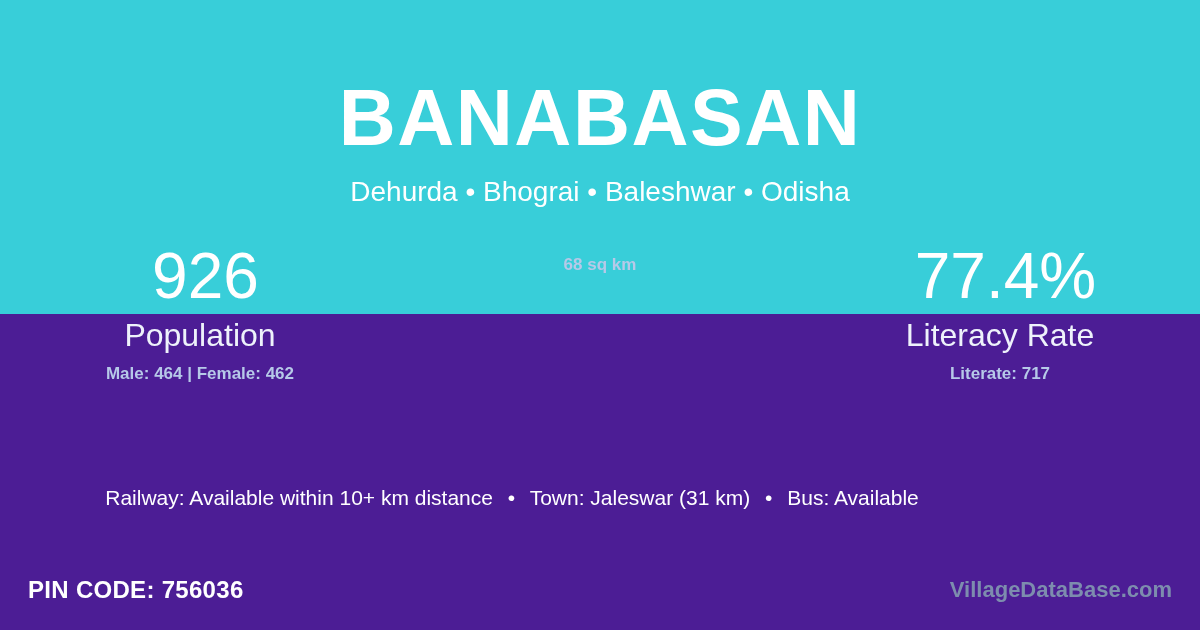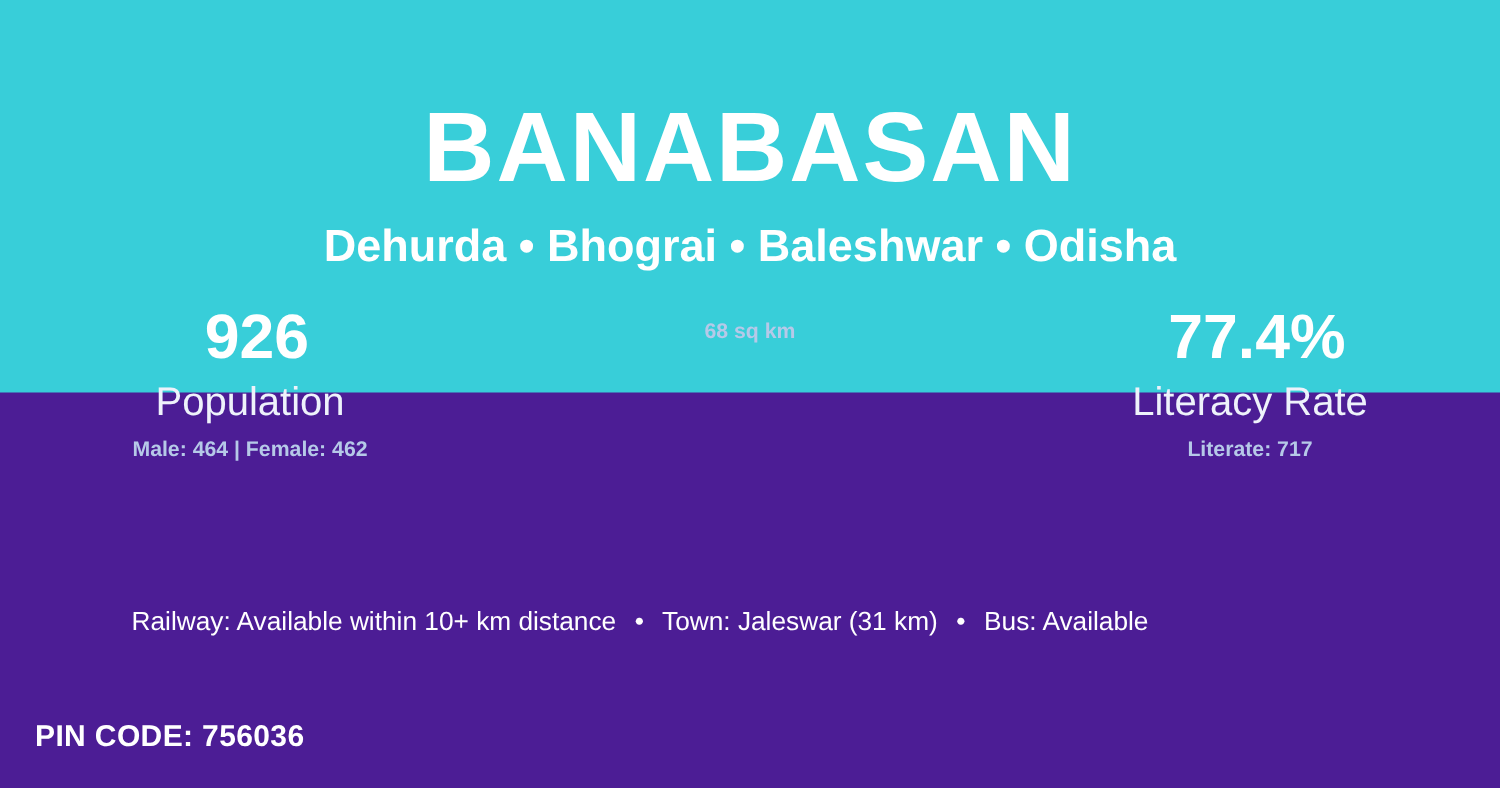--- a/index.html
+++ b/index.html
@@ -29,40 +29,40 @@
     margin-top:78px;
     font-size:79px;
     font-weight:bold;
     letter-spacing:1.5px;
     color:#ffffff;
     line-height:1.0;
     white-space:nowrap;
   }
   #village-location {
     margin-top:20px;
-    font-size:36px;
-    font-weight:bold;
+    font-size:28px;
+    font-weight:normal;
     color:#ffffff;
     line-height:1.1;
     white-space:nowrap;
   }
   
   #stats-row {
     position:absolute; left:0; top:244px;
     width:1200px;
     display:flex;
     z-index:3;
   }
   .stat-col {
     flex:1 1 0;
     text-align:center;
   }
   .stat-value {
-    font-size:50px;
-    font-weight:bold;
+    font-size:64px;
+    font-weight:normal;
     color:#ffffff;
     line-height:1.02;
     letter-spacing:0px;
     padding-left:11px;
   }
   .stat-label {
     margin-top:9px;
     font-size:32px;
     font-weight:normal;
     color:#eef2fb;
@@ -149,15 +149,16 @@
   <div id="info-line">
     <span>Railway: Available within 10+ km distance</span>
     <span class="sep">•</span>
     <span>Town: Jaleswar (31 km)</span>
     <span class="sep">•</span>
     <span>Bus: Available</span>
   </div>
 
   <div id="footer">
     <div id="pin-code">PIN CODE: 756036</div>
+    <div id="site-watermark">VillageDataBase.com</div>
   </div>
 
 </div>
 
 </body></html>

